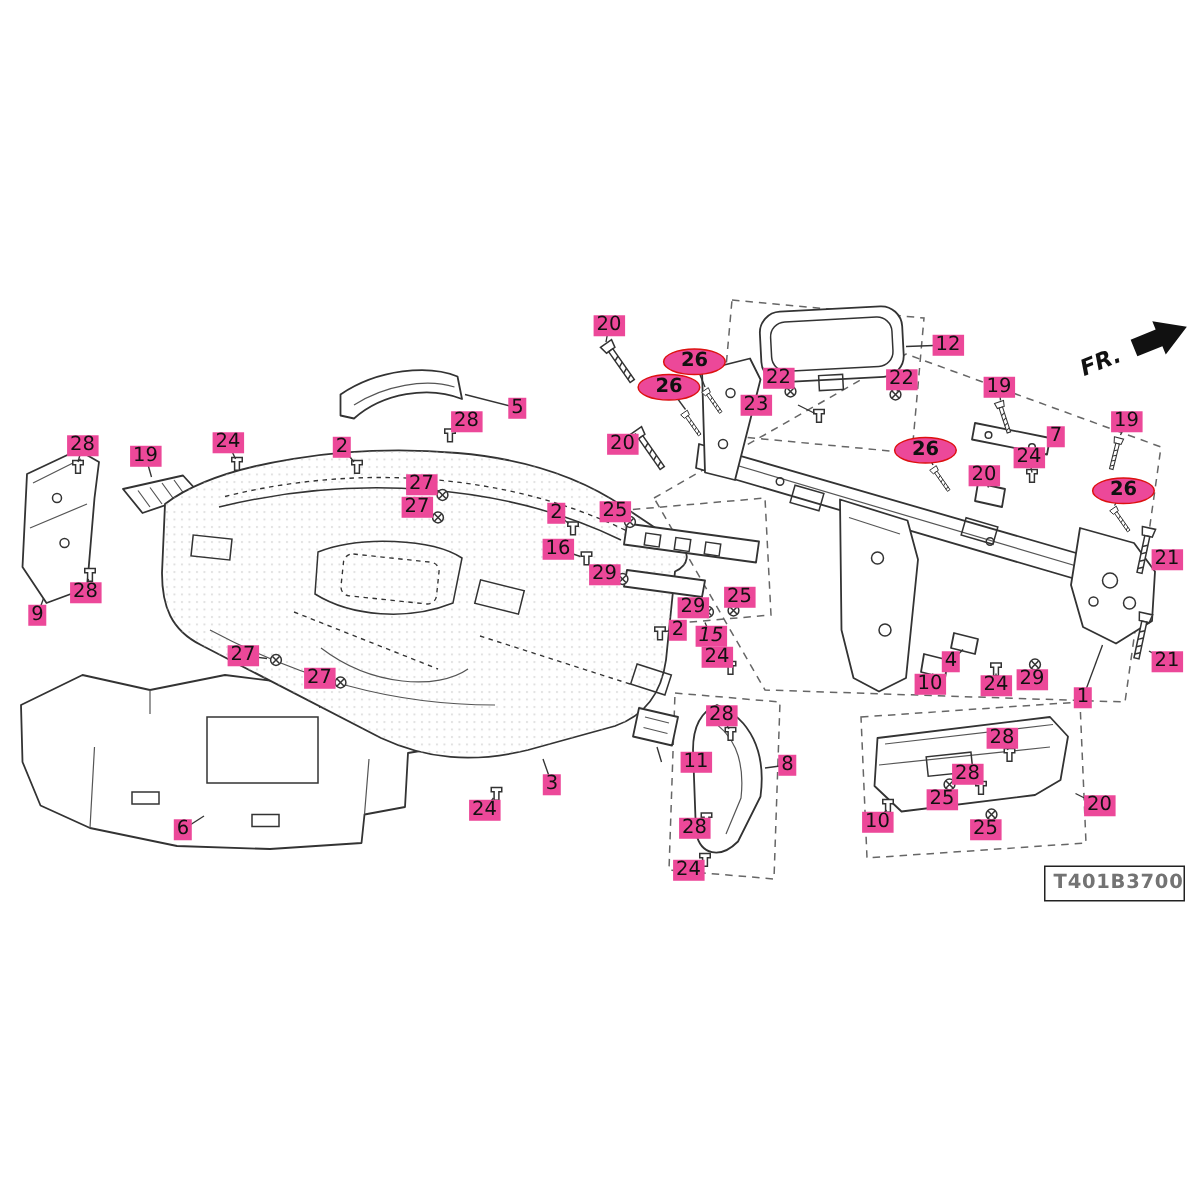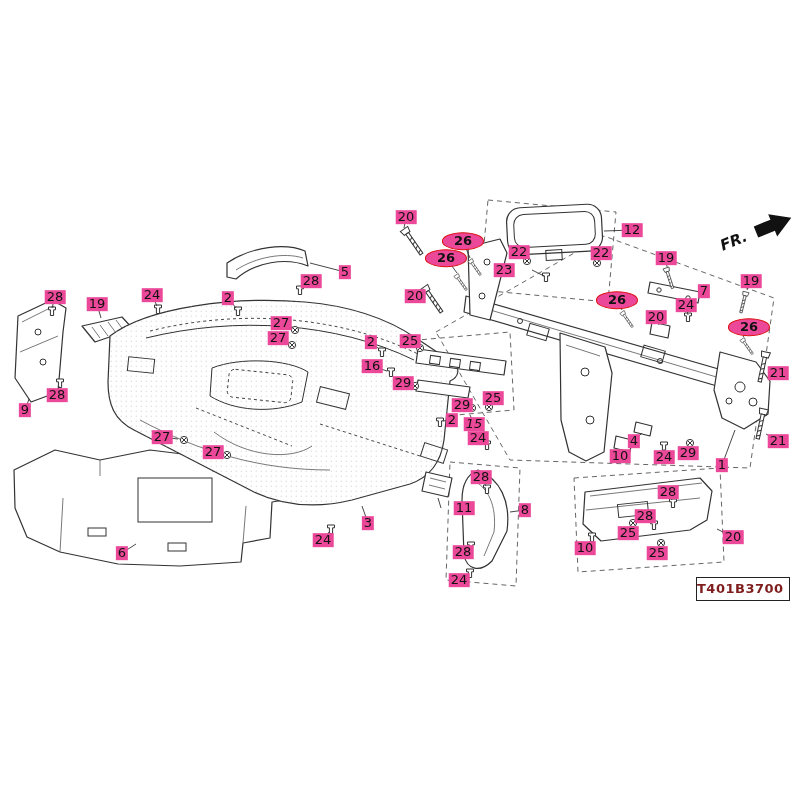--- a/index.html
+++ b/index.html
@@ -11,21 +11,21 @@
   .thin{fill:none;stroke:#555;stroke-width:.8;}
   .dash{fill:none;stroke:#666;stroke-width:1;stroke-dasharray:5 4;}
   .dashline{fill:none;stroke:#333;stroke-width:.9;stroke-dasharray:3 3;}
   .leader{stroke:#333;stroke-width:.9;}
   .stipple{stroke:none;fill:url(#dots);fill-opacity:.5;}
   #callout-layer{position:absolute;left:0;top:0;width:800px;height:800px;pointer-events:none;}
   .callout{position:absolute;transform:translate(-50%,-50%);font-size:13px;line-height:1.05;
            color:#111;background:#ec4899;padding:0 2px;white-space:nowrap;pointer-events:auto;}
   .callout.circled{border:1.6px solid #dd1111;border-radius:50%;padding:1px 11px;font-weight:bold;}
   .code-box{position:absolute;left:696px;top:577px;width:92px;height:22px;border:1.5px solid #222;
-            line-height:22px;text-align:left;font-weight:bold;font-size:13px;letter-spacing:.5px;color:#7f1d1d;}
+            line-height:22px;text-align:right;font-weight:bold;font-size:13px;letter-spacing:.5px;color:#737373;}
 </style>
 </head>
 <body>
 
 <div class="stage">
 
 <svg id="diagram-svg" width="800" height="800" viewBox="0 0 800 800">
   <defs>
     <pattern id="dots" width="5" height="5" patternUnits="userSpaceOnUse">
       <circle cx="1.3" cy="1.3" r="0.75" fill="#bdbdbd"></circle>

